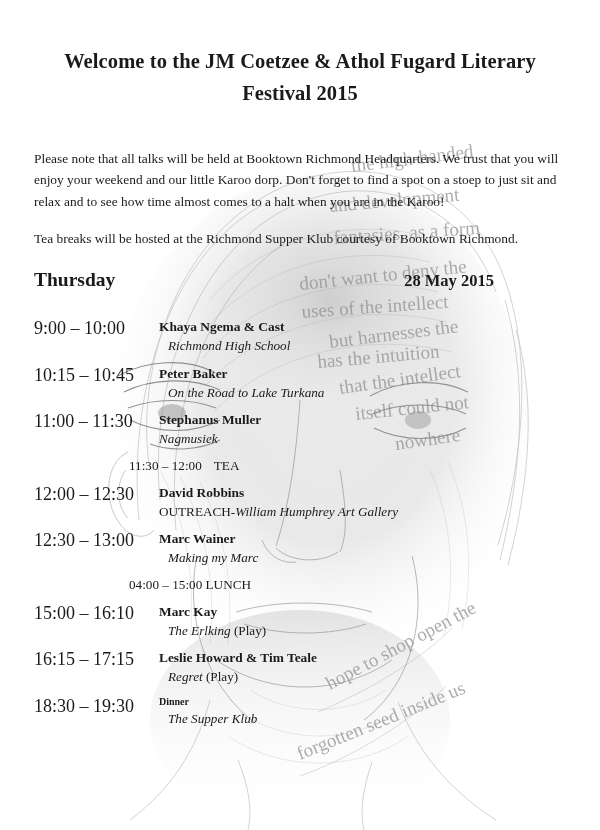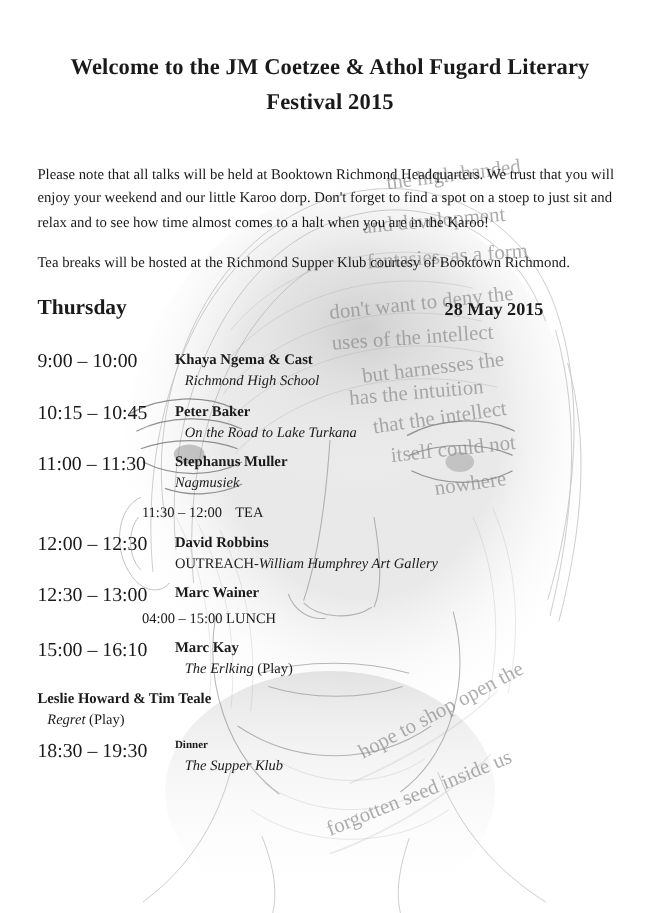--- a/index.html
+++ b/index.html
@@ -298,36 +298,38 @@
         <div class="body">
           <div class="headline">David Robbins</div>
           <div class="sub nopad"><span class="prefix">OUTREACH-</span><span>William Humphrey Art Gallery</span></div>
         </div>
       </div>
 
       <div class="slot">
         <div class="time">12:30 – 13:00</div>
         <div class="body">
           <div class="headline">Marc Wainer</div>
+          <div class="sub">Making my Marc</div>
         </div>
       </div>
 
       <div class="break-row">
         <span>04:00 – 15:00 LUNCH</span>
       </div>
 
       <div class="slot">
         <div class="time">15:00 – 16:10</div>
         <div class="body">
           <div class="headline">Marc Kay</div>
           <div class="sub"><span>The Erlking</span><span class="roman"> (Play)</span></div>
         </div>
       </div>
 
       <div class="slot">
+        <div class="time">16:15 – 17:15</div>
         <div class="body">
           <div class="headline">Leslie Howard &amp; Tim Teale</div>
           <div class="sub"><span>Regret</span><span class="roman"> (Play)</span></div>
         </div>
       </div>
 
       <div class="slot">
         <div class="time">18:30 – 19:30</div>
         <div class="body">
           <div class="subline2">Dinner</div>

